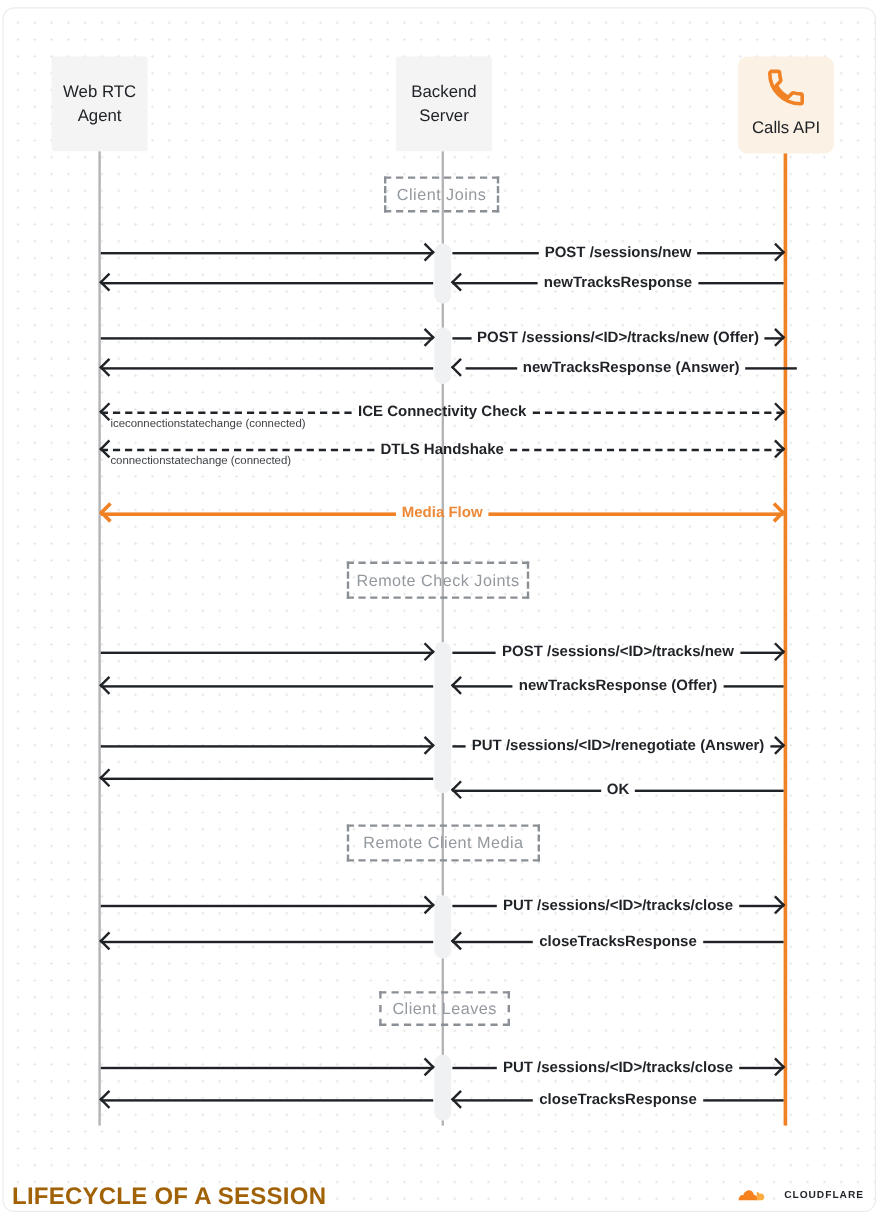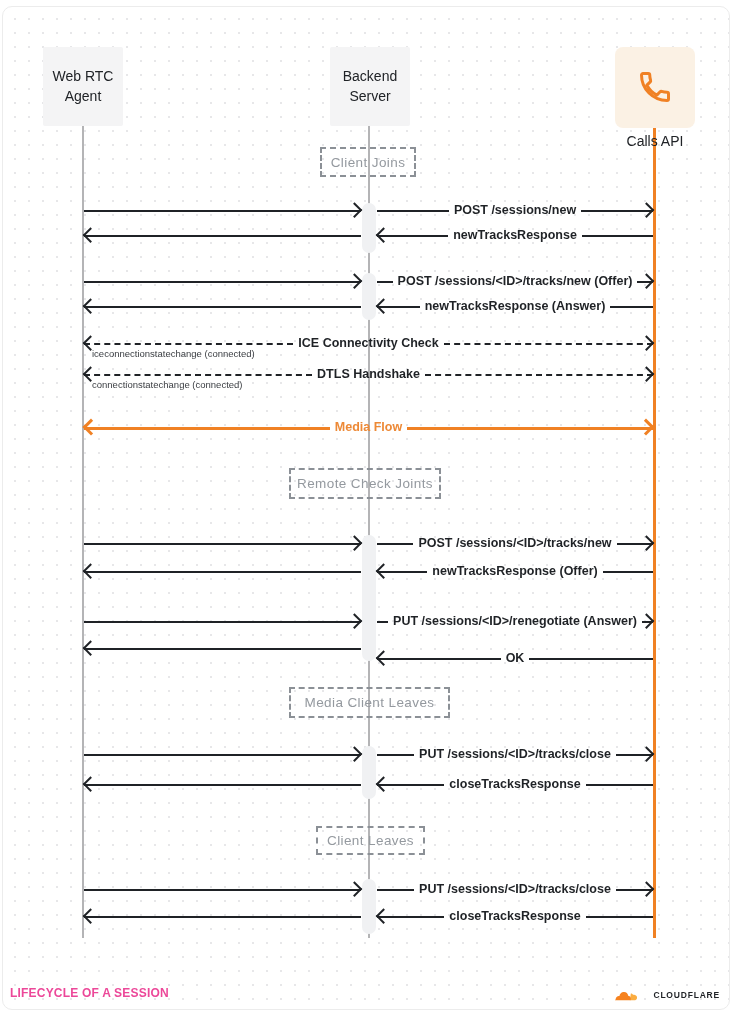--- a/index.html
+++ b/index.html
@@ -13,21 +13,21 @@
     border:1px solid #ececec;border-radius:10px;background:#ffffff;
     background-image:radial-gradient(#e7e7e9 1.05px,transparent 1.15px);
     background-size:14px 14px;background-position:5px 5px;
   }
   .layer{position:absolute;inset:0;}
   .life{position:absolute;}
   .actor{
     position:absolute;background:#f4f4f5;display:flex;flex-direction:column;
     align-items:center;justify-content:center;text-align:center;border-radius:2px;
   }
-  .actor.calls{background:#fbf1e4;border-radius:8px;justify-content:flex-start;padding-top:22px;box-sizing:border-box;gap:21px;}
+  .actor.calls{background:#fbf1e4;border-radius:8px;justify-content:flex-start;padding-top:8px;box-sizing:border-box;}
   .actor-label{font-weight:400;font-size:14px;line-height:1.4;color:#202327;}
   .actor.calls .actor-label{margin-top:6px;}
   .act{position:absolute;left:359px;width:14px;background:#f0f1f3;border-radius:7px;}
   .phase{
     position:absolute;border:2px dashed #8b9096;box-sizing:border-box;
     display:flex;align-items:center;justify-content:center;
     color:#94999f;font-size:13.5px;font-weight:500;letter-spacing:.4px;white-space:nowrap;
   }
   .seg{position:absolute;height:18px;display:flex;align-items:center;}
   .seg .line{flex:1;height:0;border-top:2.5px solid #1f2226;}
@@ -40,22 +40,22 @@
     position:absolute;top:50%;width:9px;height:9px;
     border-top:2.5px solid #1f2226;border-right:2.5px solid #1f2226;
   }
   .seg .head.r{right:1px;transform:translateY(-58%) rotate(45deg);}
   .seg .head.l{left:1px;transform:translateY(-58%) rotate(-135deg);}
   .seg.orange .line{border-top-width:3px;border-color:#f08124;}
   .seg.orange .head{border-color:#f08124;border-top-width:3px;border-right-width:3px;}
   .seg.orange .lbl{color:#ed8936;}
   .event{position:absolute;font-size:9.5px;color:#3d4045;white-space:nowrap;}
   .title{
-    position:absolute;left:10px;top:986px;font-weight:700;font-size:12px;
-    color:#ec4899;letter-spacing:.2px;
+    position:absolute;left:10px;top:986px;font-weight:700;font-size:20px;
+    color:#a16207;letter-spacing:.2px;
   }
   .brand{position:absolute;right:12px;top:988px;display:flex;align-items:center;gap:16px;}
   .brand-text{font-weight:700;font-size:8.5px;letter-spacing:.8px;color:#1f2226;}
   svg{display:block;}
 </style>
 </head>
 <body>
 
 <div class="canvas">
   <div class="layer" id="diagram">
@@ -76,21 +76,21 @@
       <div class="actor calls" style="left: 612px; top: 40px; width: 80px; height: 81px;">
         <span>
           <svg width="36" height="36" viewBox="0 0 24 24">
             <path fill="none" stroke="#f08124" stroke-width="2" stroke-linejoin="round" d="M6.62 10.79c1.44 2.83 3.76 5.14 6.59 6.59l2.2-2.2c.27-.27.67-.36 1.02-.24 1.12.37 2.33.57 3.57.57.55 0 1 .45 1 1V20c0 .55-.45 1-1 1-9.39 0-17-7.61-17-17 0-.55.45-1 1-1h3.5c.55 0 1 .45 1 1 0 1.25.2 2.45.57 3.57.11.35.03.74-.25 1.02l-2.2 2.2z"></path>
           </svg>
         </span>
         <div class="actor-label">Calls API</div>
       </div>
       <div class="phase" style="left: 317px; top: 140px; width: 96px; height: 30px;">Client Joins</div>
       <div class="phase" style="left: 286px; top: 461px; width: 152px; height: 31px;">Remote Check Joints</div>
-      <div class="phase" style="left: 286px; top: 680px; width: 161px; height: 31px;">Media Client Leaves</div>
+      <div class="phase" style="left: 286px; top: 680px; width: 161px; height: 31px;">Remote Client Media</div>
       <div class="phase" style="left: 313px; top: 819px; width: 109px; height: 29px;">Client Leaves</div>
       <div class="seg" style="left: 81px; top: 195px; width: 277px;">
         <span class="line"></span>
         <span class="head r"></span>
       </div>
       <div class="seg" style="left: 374px; top: 195px; width: 276px;">
         <span class="line"></span>
         <span class="lbl">POST /sessions/new</span>
         <span class="line"></span>
         <span class="head r"></span>
@@ -112,21 +112,21 @@
       <div class="seg" style="left: 374px; top: 266px; width: 276px; text-align: right;">
         <span class="line"></span>
         <span class="lbl">POST /sessions/&lt;ID&gt;/tracks/new (Offer)</span>
         <span class="line"></span>
         <span class="head r"></span>
       </div>
       <div class="seg" style="left: 81px; top: 291px; width: 277px;">
         <span class="line"></span>
         <span class="head l"></span>
       </div>
-      <div class="seg" style="left: 374px; top: 291px; width: 276px;">
+      <div class="seg" style="left: 374px; top: 291px; width: 276px; padding-left: 11px;">
         <span class="line"></span>
         <span class="lbl">newTracksResponse (Answer)</span>
         <span class="line"></span>
         <span class="head l"></span>
       </div>
       <div class="seg dashed" style="left: 81px; top: 328px; width: 569px;">
         <span class="line"></span>
         <span class="lbl">ICE Connectivity Check</span>
         <span class="line"></span>
         <span class="head l"></span>

